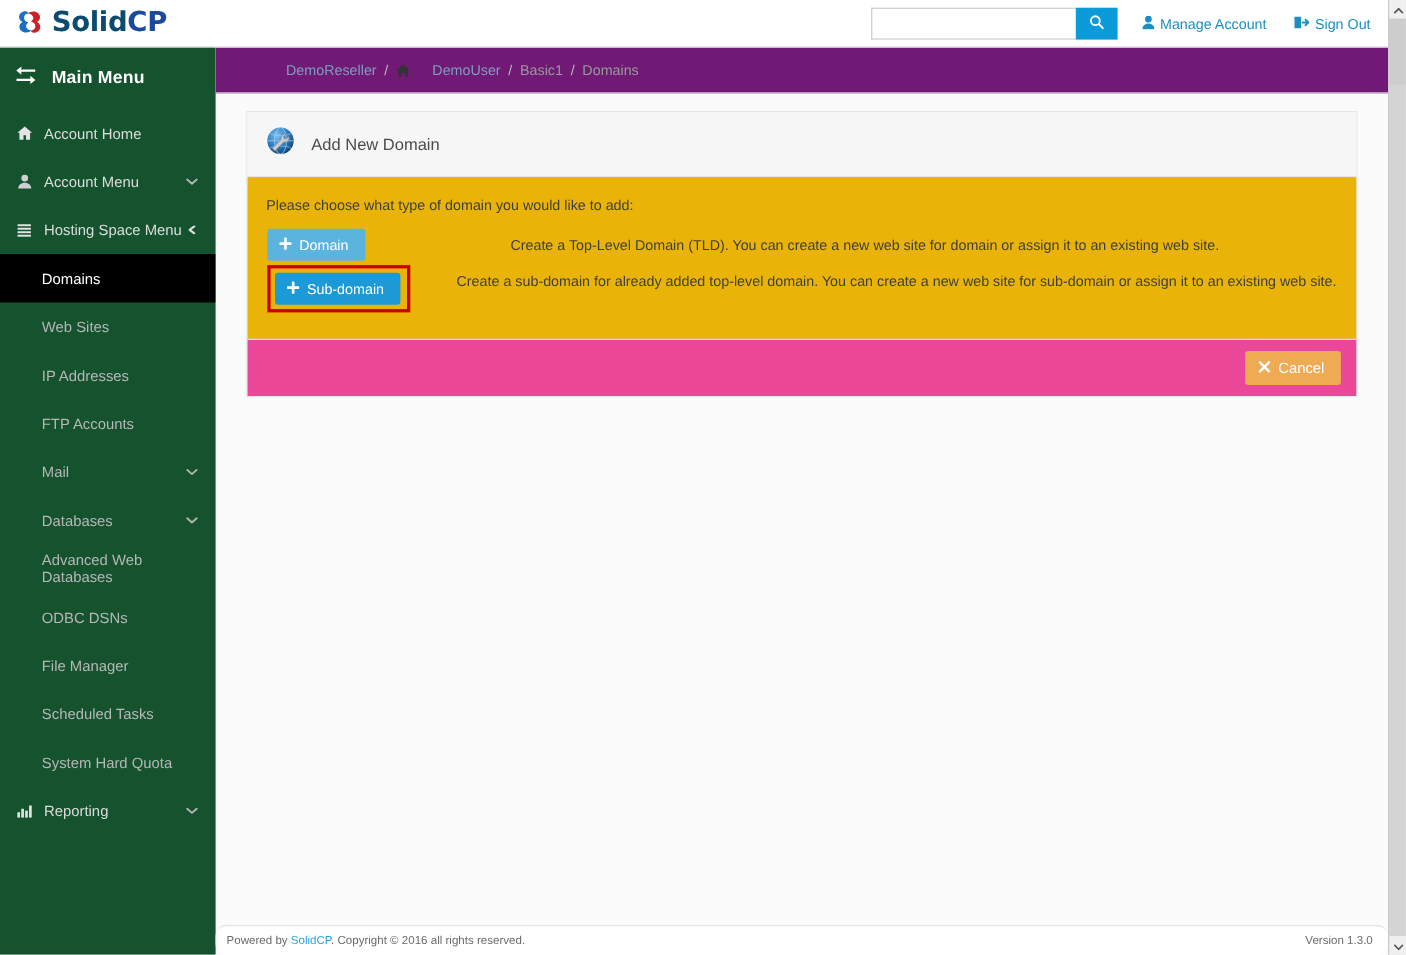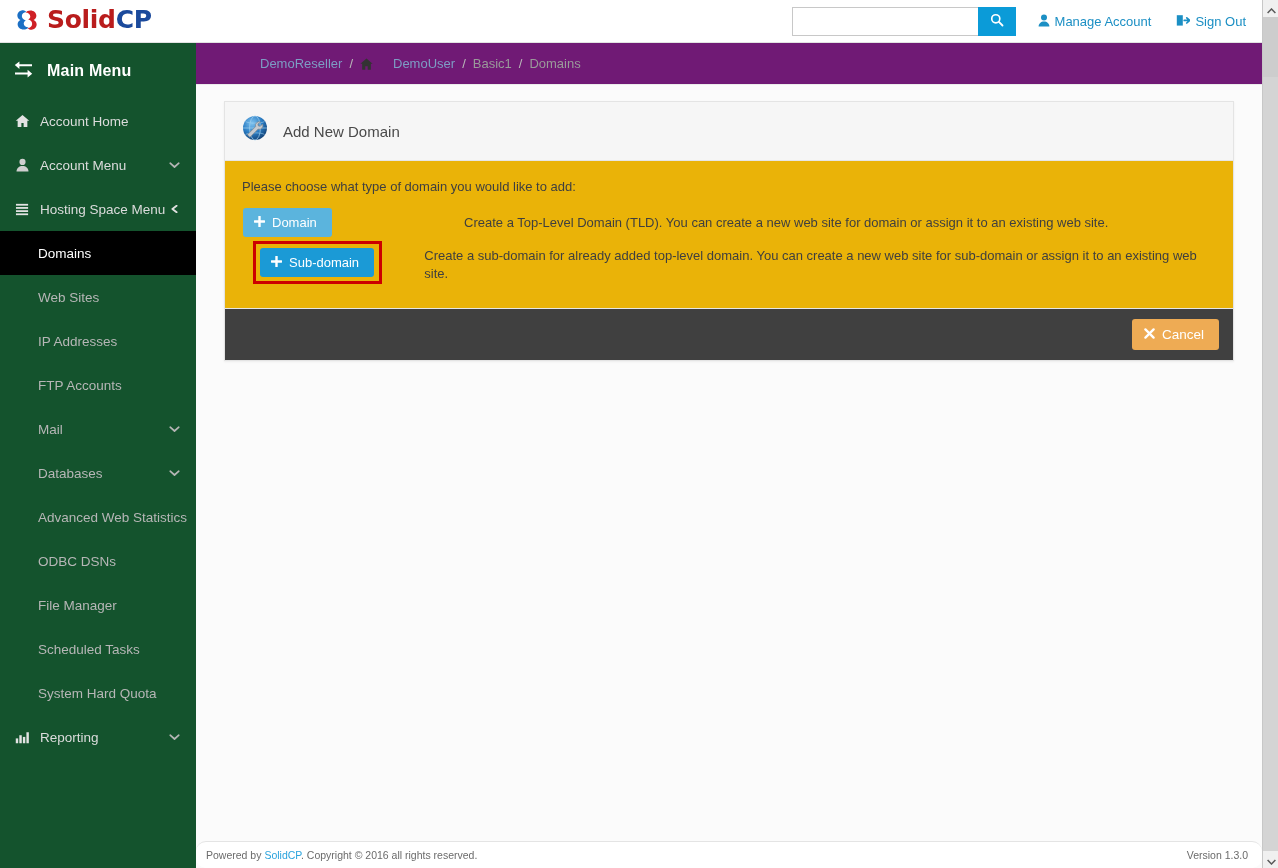--- a/index.html
+++ b/index.html
@@ -36,21 +36,21 @@
     gap: 5px;
   }
   .logo-mark { width: 30px; height: 30px; display:block; }
   .logo-text {
     font-size: 25px;
     font-weight: bold;
     letter-spacing: -0.3px;
     line-height: 30px;
     font-family: "DejaVu Sans", sans-serif;
   }
-  .logo-solid { color: #b91c1c; }
+  .logo-solid { color: #0c4a6e; }
   .logo-cp { color: #1b4a9c; }
 
   .top-right {
     position: absolute;
     right: 16px; top: 7px;
     display: flex;
     align-items: center;
     gap: 0;
     height: 29px;
   }
@@ -203,21 +203,21 @@
   .btn-cell {
     width: 175px;
     display: flex;
     align-items: flex-start;
     padding-left: 4px;
   }
   .btn-cell.boxed {
     border: 3px solid #cc0000;
     padding: 4px 4px 4px 4px;
     width: 130px;
-    margin-left: 14px;
+    margin-left: 4px;
   }
   .addbtn {
     border: none;
     color: #ffffff;
     font-size: 13px;
     padding: 7px 15px 7px 11px;
     border-radius: 3px;
     cursor: pointer;
     display: inline-flex;
     align-items: center;
@@ -230,21 +230,21 @@
   .plus { font-size: 13px; font-weight: bold; line-height: 1; }
   .choice-desc {
     font-size: 13px;
     color: #3f3f3f;
     line-height: 1.4;
     padding-top: 6px;
   }
   .row-gap-a { margin-bottom: 4px; }
 
   .panel-foot {
-    background: #404040;
+    background: #ec4899;
     border-top: 1px solid #e6e6e6;
     height: 52px;
     display: flex;
     align-items: center;
     justify-content: flex-end;
     padding-right: 14px;
   }
   .cancel-btn {
     background: #eeab54;
     border: none;
@@ -435,21 +435,21 @@
         </div>
         <div class="nav-item lvl2">
           <span class="nav-label">Databases</span>
           <span class="chev">
             <svg width="11" height="8" viewBox="0 0 11 8">
               <path d="M1.2 2.2L5.5 6l4.3-3.8" fill="none" stroke="#b5b5b5" stroke-width="1.7" stroke-linecap="round" stroke-linejoin="round"></path>
             </svg>
           </span>
         </div>
         <div class="nav-item lvl2">
-          <span class="nav-label">Advanced Web Statistics</span>
+          <span class="nav-label">Advanced Web Databases</span>
         </div>
         <div class="nav-item lvl2">
           <span class="nav-label">ODBC DSNs</span>
         </div>
         <div class="nav-item lvl2">
           <span class="nav-label">File Manager</span>
         </div>
         <div class="nav-item lvl2">
           <span class="nav-label">Scheduled Tasks</span>
         </div>

